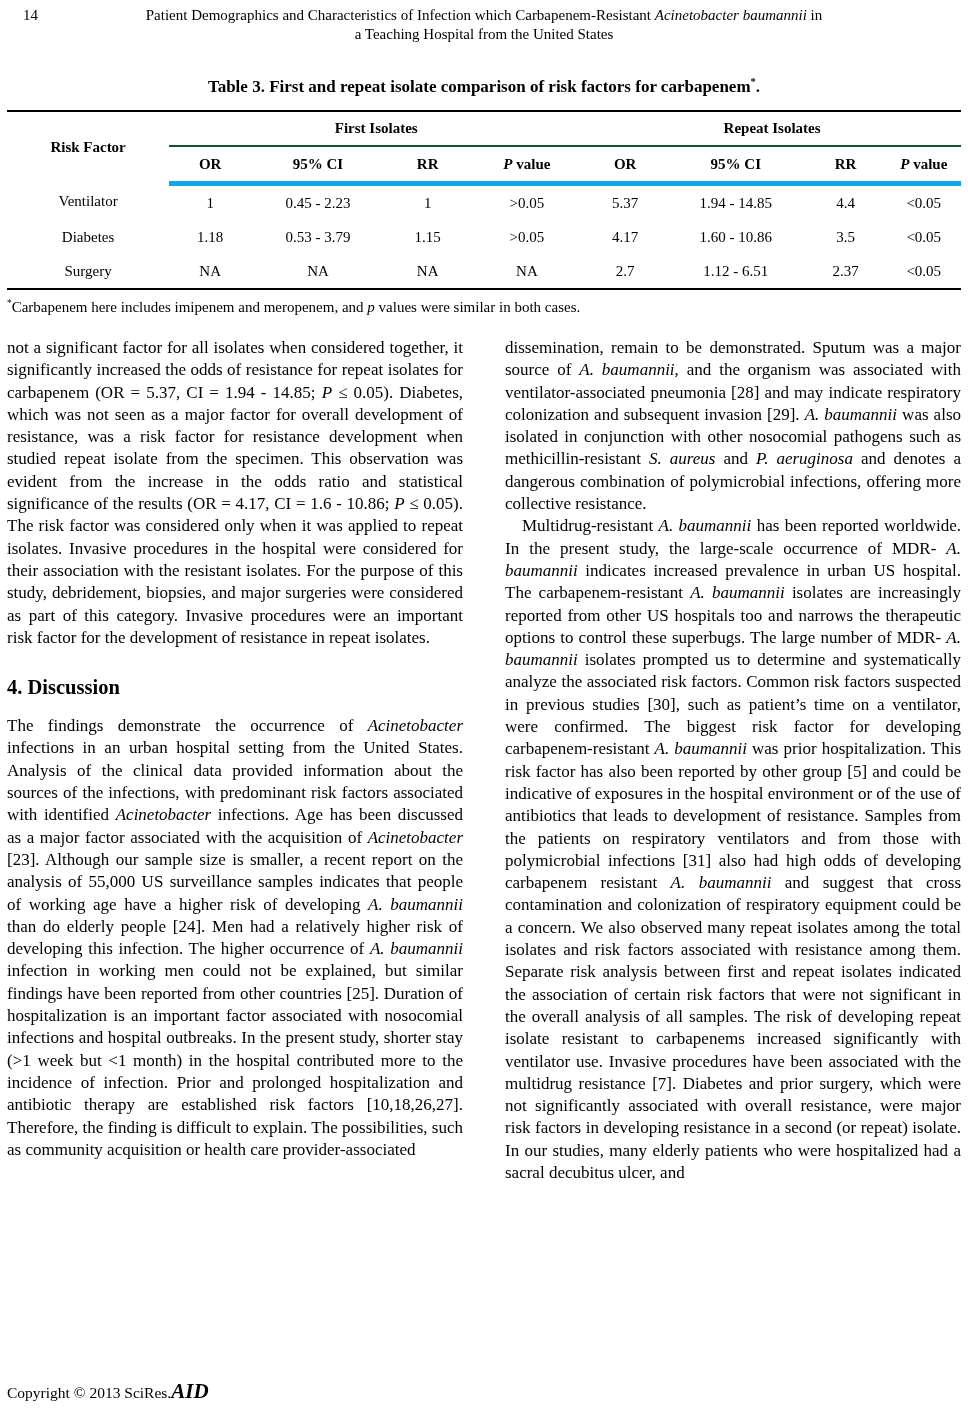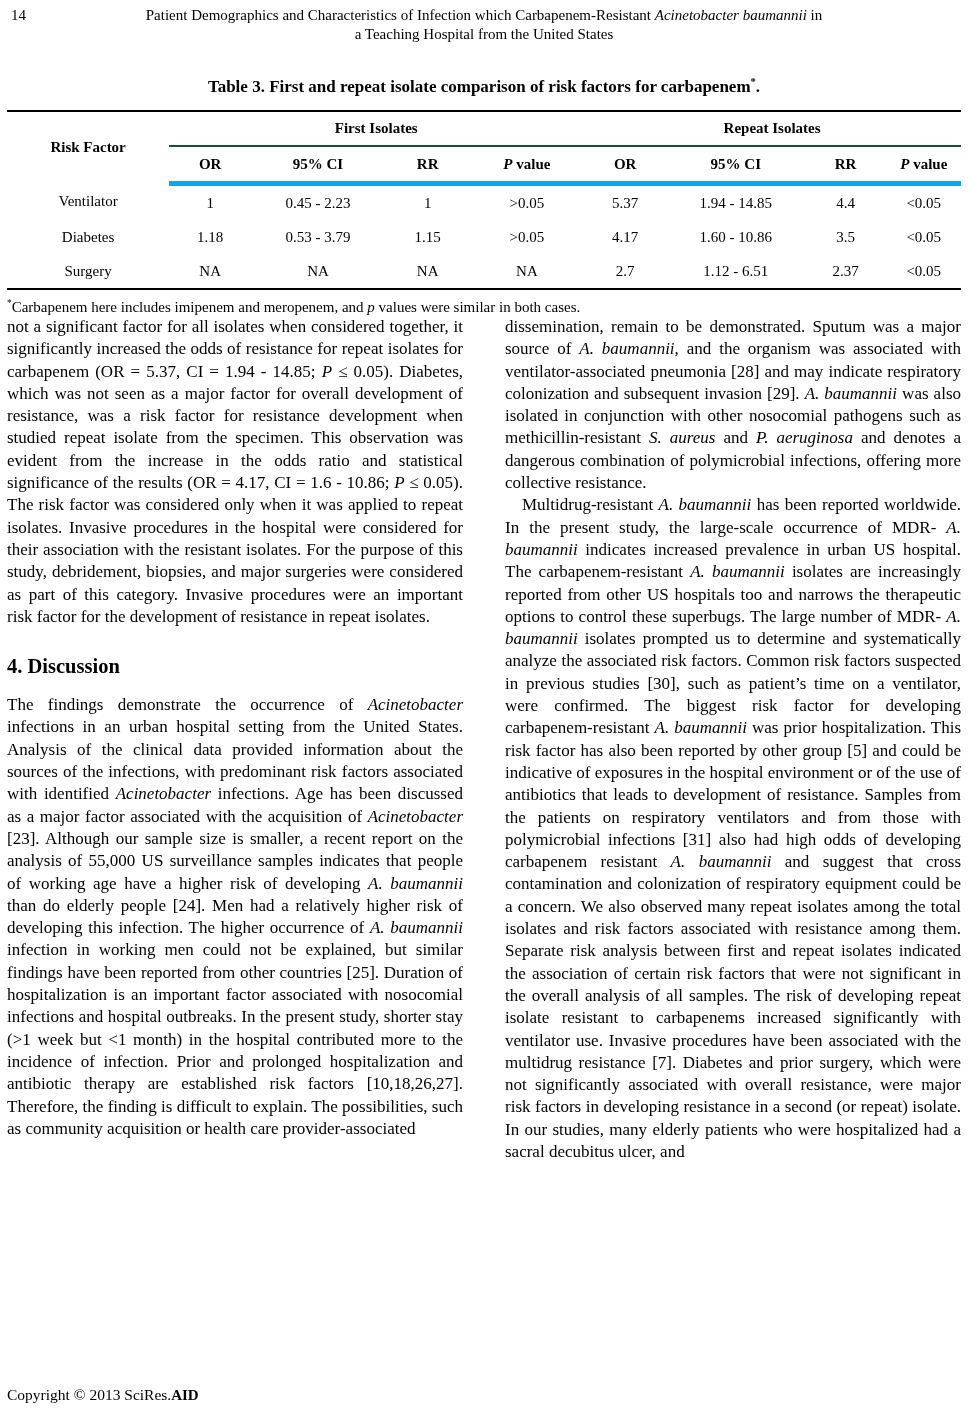--- a/index.html
+++ b/index.html
@@ -4,45 +4,45 @@
 <style>
   html,body{margin:0;padding:0;background:#fff;}
   .page{
     width:968px;height:1414px;box-sizing:border-box;
     padding:6px 7px 10px 7px;background:#fff;color:#000;
     font-family:"Liberation Serif","DejaVu Serif",serif;
     display:flex;flex-direction:column;position:relative;overflow:hidden;
   }
   
   .running-head{position:relative;text-align:center;font-size:15px;line-height:19px;}
-  .pagenum{position:absolute;left:4px;top:0;font-size:15px;}
+  .pagenum{position:absolute;left:16px;top:0;font-size:15px;}
   
   .caption{text-align:center;font-weight:bold;font-size:17px;margin-top:33px;line-height:20px;}
   
   table{width:100%;border-collapse:collapse;margin-top:13px;font-size:15px;
         border-top:2px solid #000;border-bottom:2px solid #000;}
   thead th{font-weight:bold;padding:0;text-align:center;}
   th.rf{vertical-align:middle;}
   th.grp{height:33px;vertical-align:middle;border-bottom:2px solid #14532d;}
   tr.subrow th{height:34px;vertical-align:middle;border-bottom:5px solid #0ea5e9;}
   tbody td{height:34px;text-align:center;vertical-align:middle;padding:0;}
   
   .footnote{font-size:15px;margin-top:9px;line-height:17px;}
   
-  .columns{display:flex;gap:42px;text-align:justify;
+  .columns{display:flex;gap:42px;margin-top:21px;text-align:justify;
            font-size:17px;line-height:22.3px;height:1016px;overflow:hidden;}
   .col{flex:1 1 0;min-width:0;}
   .col p{margin:0;}
   .col p.ind{text-indent:17px;}
   .col h2{font-size:20.5px;line-height:26px;margin:25px 0 15px 0;font-weight:bold;text-align:left;}
   .it{font-style:italic;}
   .sup{font-size:0.62em;vertical-align:super;line-height:0;}
   
   .pg-footer{margin-top:auto;display:flex;justify-content:flex-start;align-items:baseline;font-size:15.5px;}
-  .aid{font-weight:bold;font-size:15px;}
+  .aid{font-weight:bold;font-style:italic;font-size:21px;}
 </style>
 </head>
 <body>
 
 <div class="page">
 
   <header class="running-head">
     <span class="pagenum">14</span>
     <div><span>Patient Demographics and Characteristics of Infection which Carbapenem-Resistant </span><span class="it">Acinetobacter baumannii</span><span> in</span></div>
     <div>a Teaching Hospital from the United States</div>

